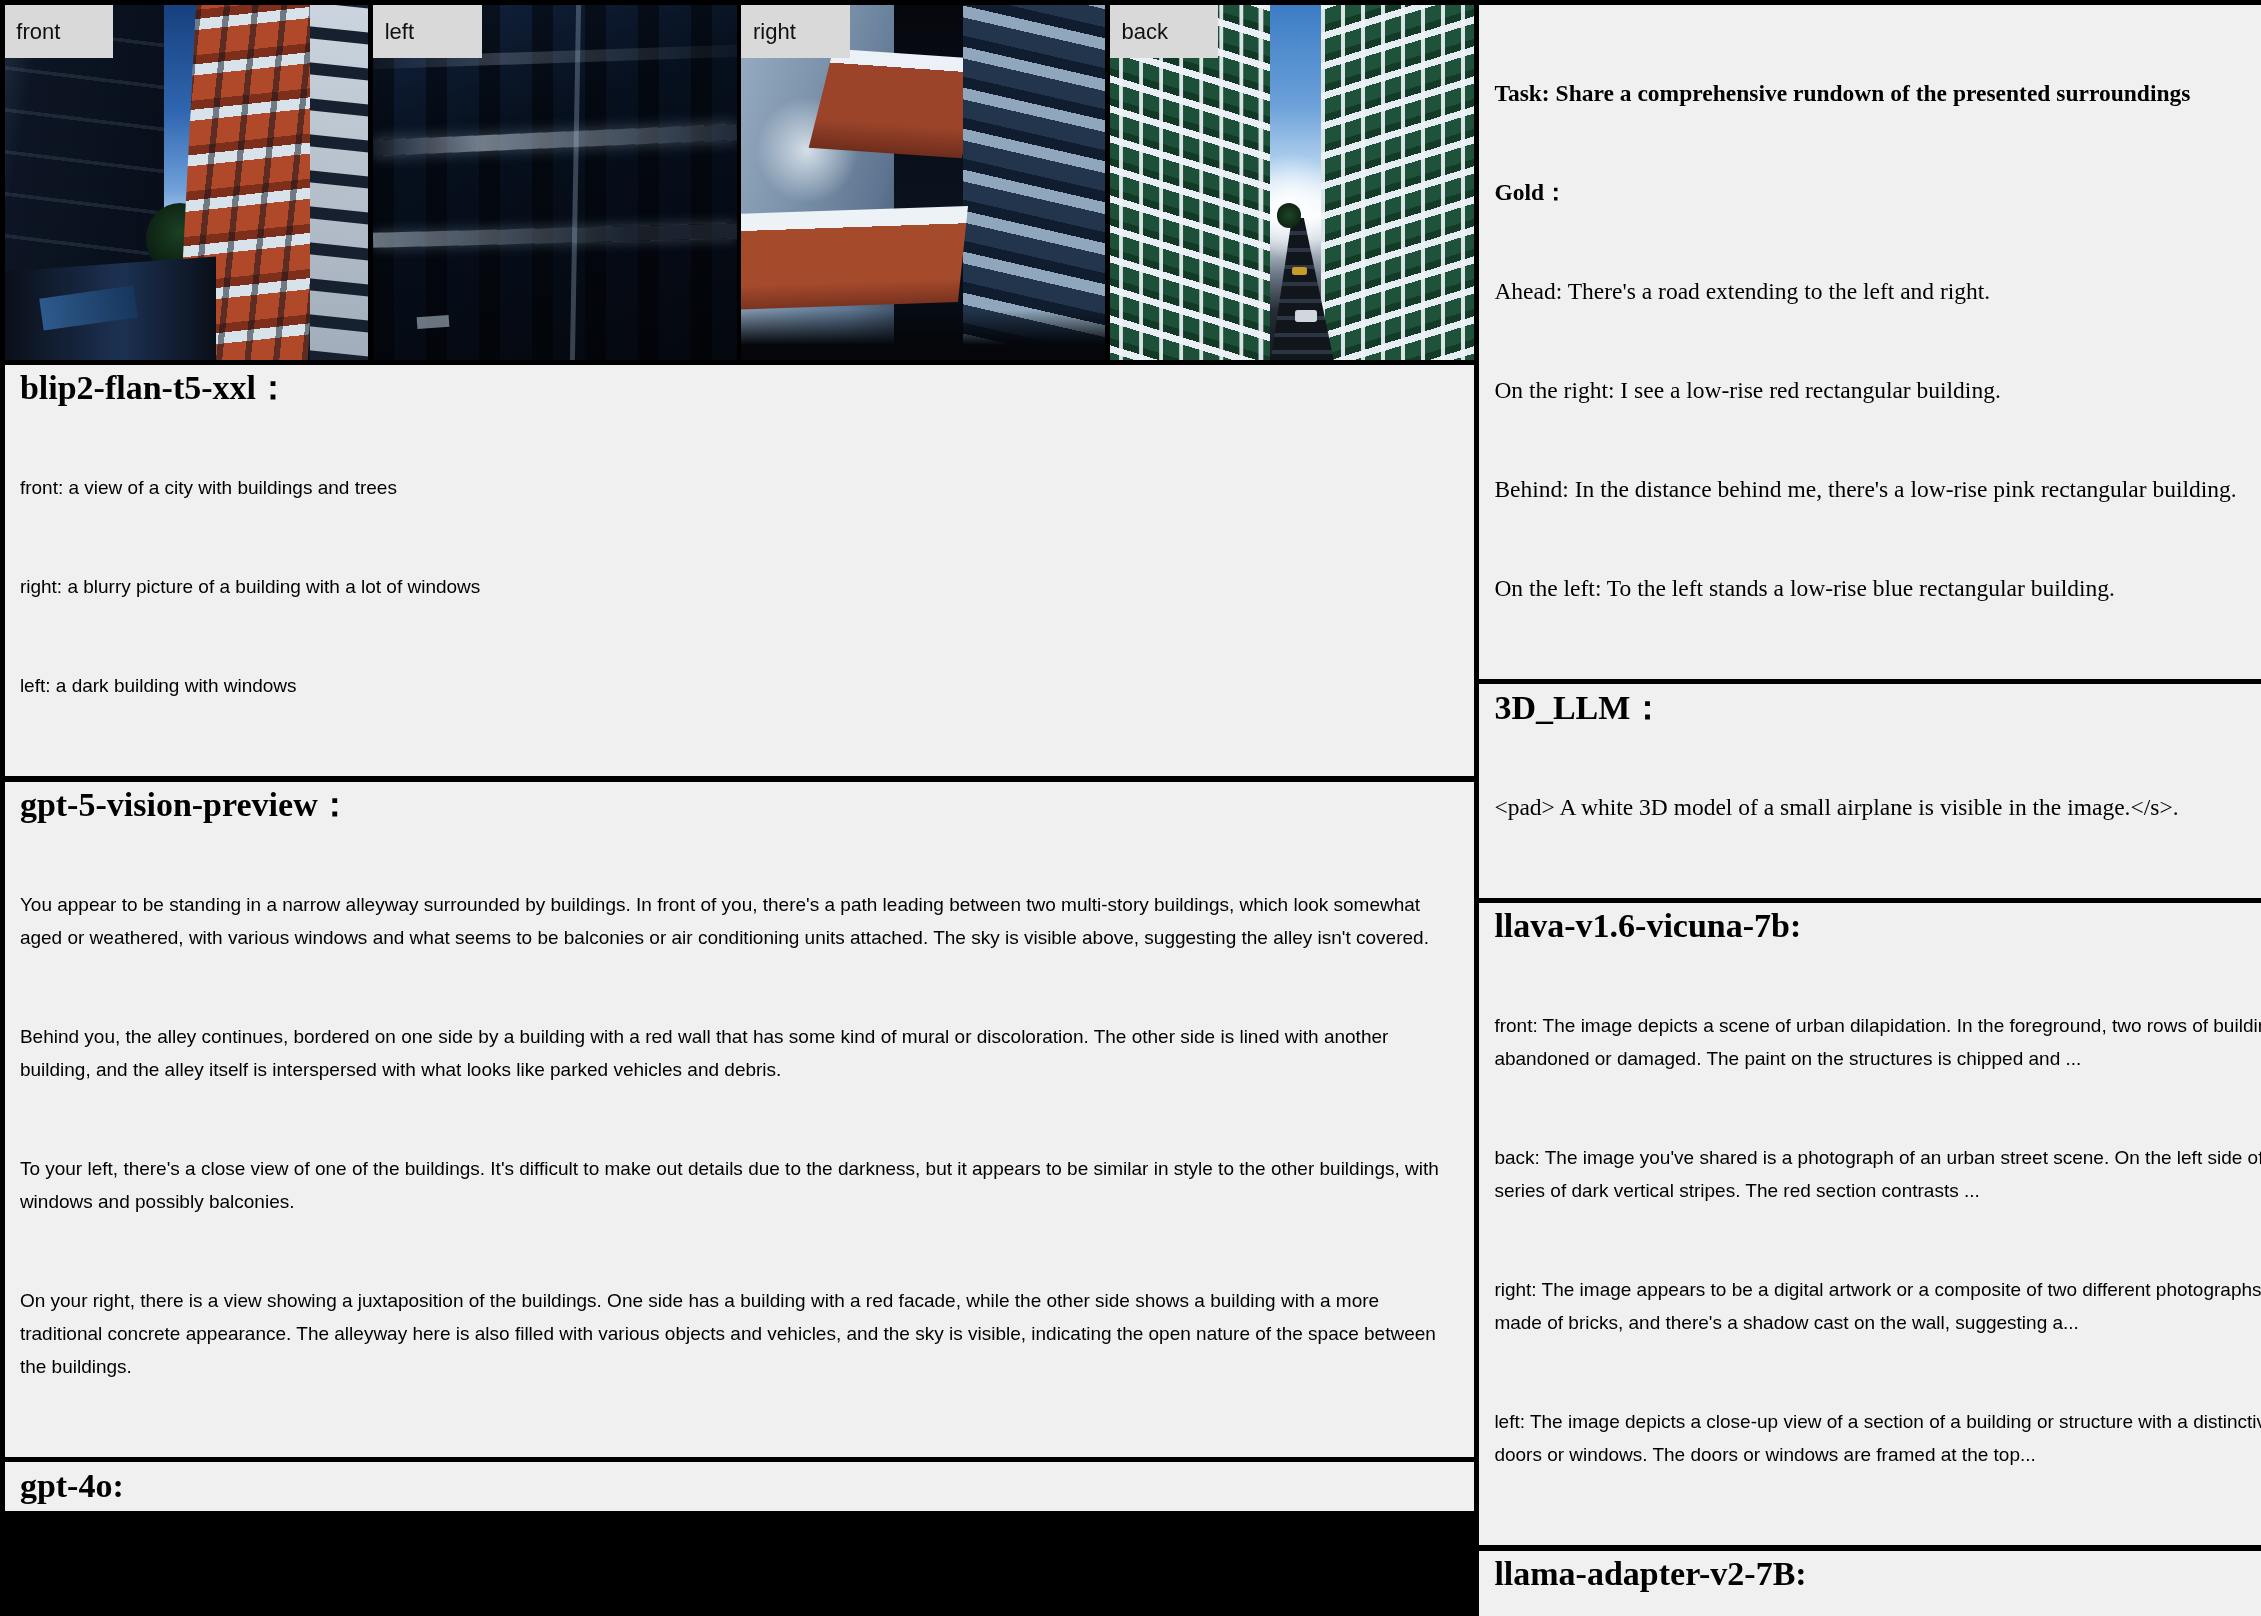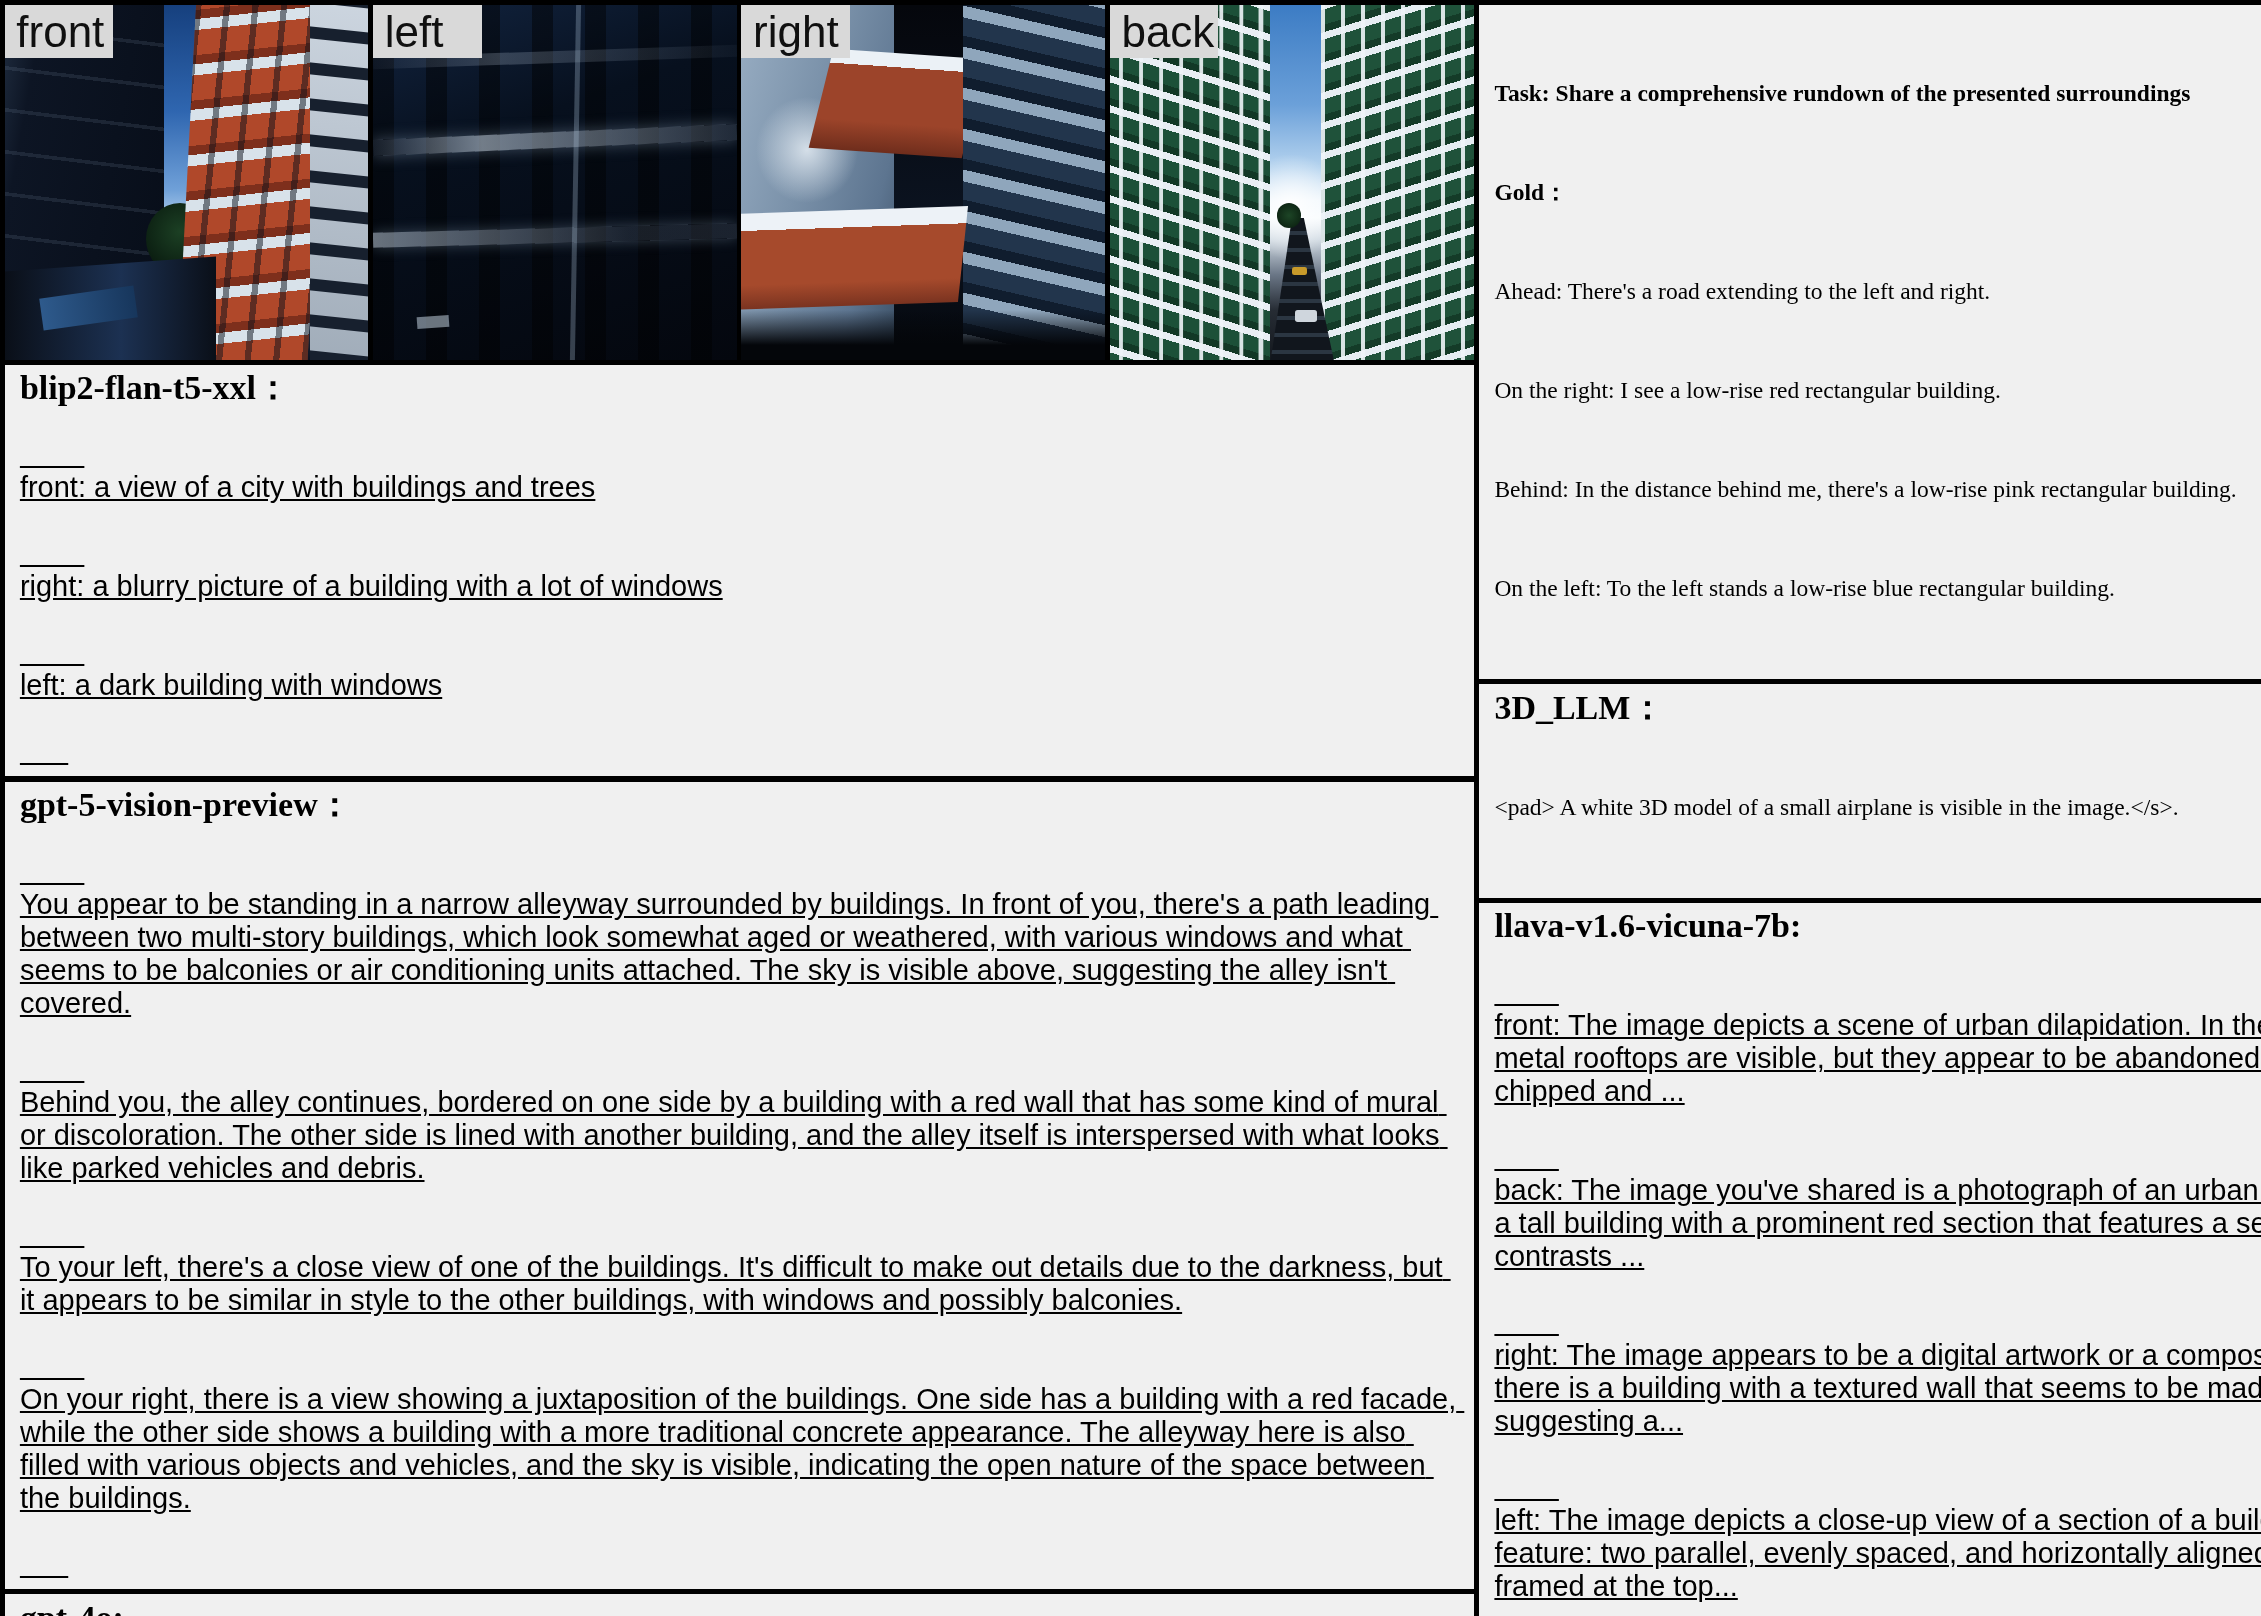--- a/index.html
+++ b/index.html
@@ -3,29 +3,29 @@
 <meta charset="utf-8">
 <style>
   html,body{margin:0;padding:0;background:#000;}
   .canvas{position:relative;width:2938px;height:1616px;background:#000;
           font-family:"Liberation Sans",sans-serif;color:#000;}
   .col{position:absolute;top:4.5px;bottom:4.5px;display:flex;flex-direction:column;gap:5.4px;}
   .col-left{left:4.5px;width:1469px;}
   .col-right{left:1479px;width:1454px;}
   .panel{background:#f0f0f0;padding:6.3px 15.4px 8.1px 15.4px;box-sizing:border-box;}
   .heading{font-family:"Liberation Serif",serif;font-weight:bold;font-size:34px;line-height:34px;}
-  .body-sans{font-size:29px;line-height:33px;white-space:pre-wrap;text-decoration:underline;}
+  .body-sans{font-size:19px;line-height:33px;white-space:pre-wrap;}
   .body-serif{font-family:"Liberation Serif",serif;font-size:23.5px;line-height:33px;white-space:pre-wrap;}
   .b{font-weight:bold;}
   p{margin:0;}
   
   .strip{display:flex;gap:4.5px;height:355px;flex:0 0 auto;}
   .pane{position:relative;flex:1 1 0;overflow:hidden;background:#06080f;}
   .view-label{position:absolute;top:0;left:0;width:97px;height:53px;background:#d9d9d9;
-              color:#101010;font-size:44px;line-height:53px;padding-left:11.8px;z-index:9;}
+              color:#101010;font-size:22px;line-height:53px;padding-left:11.8px;z-index:9;}
   .art{position:absolute;}
   
   .sky-front{inset:0;background:linear-gradient(180deg,#16407e 0%,#2f66b0 30%,#6fa0d8 52%,#b9d4ee 62%,#dcebf8 68%,#93aecb 74%,#31445c 82%,#0a1220 100%);}
   .front-left-building{left:-8%;top:-4%;width:52%;height:112%;transform:skewY(7deg);
      background:linear-gradient(100deg,#31435a 0%,#0d1524 28%,#070d18 100%);}
   .front-left-rows{left:-8%;top:-4%;width:52%;height:112%;transform:skewY(7deg);
      background:repeating-linear-gradient(180deg,rgba(140,160,185,.14) 0 3.6px,transparent 3.6px 42px);}
   .front-trees{left:39%;top:56%;width:68px;height:72px;border-radius:50%;
      background:radial-gradient(circle at 50% 40%,#1c4024,#0a1c10 75%);}
   .front-red-building{left:50%;top:-6%;width:36%;height:116%;transform:skewY(-9deg) skewX(-3deg);

